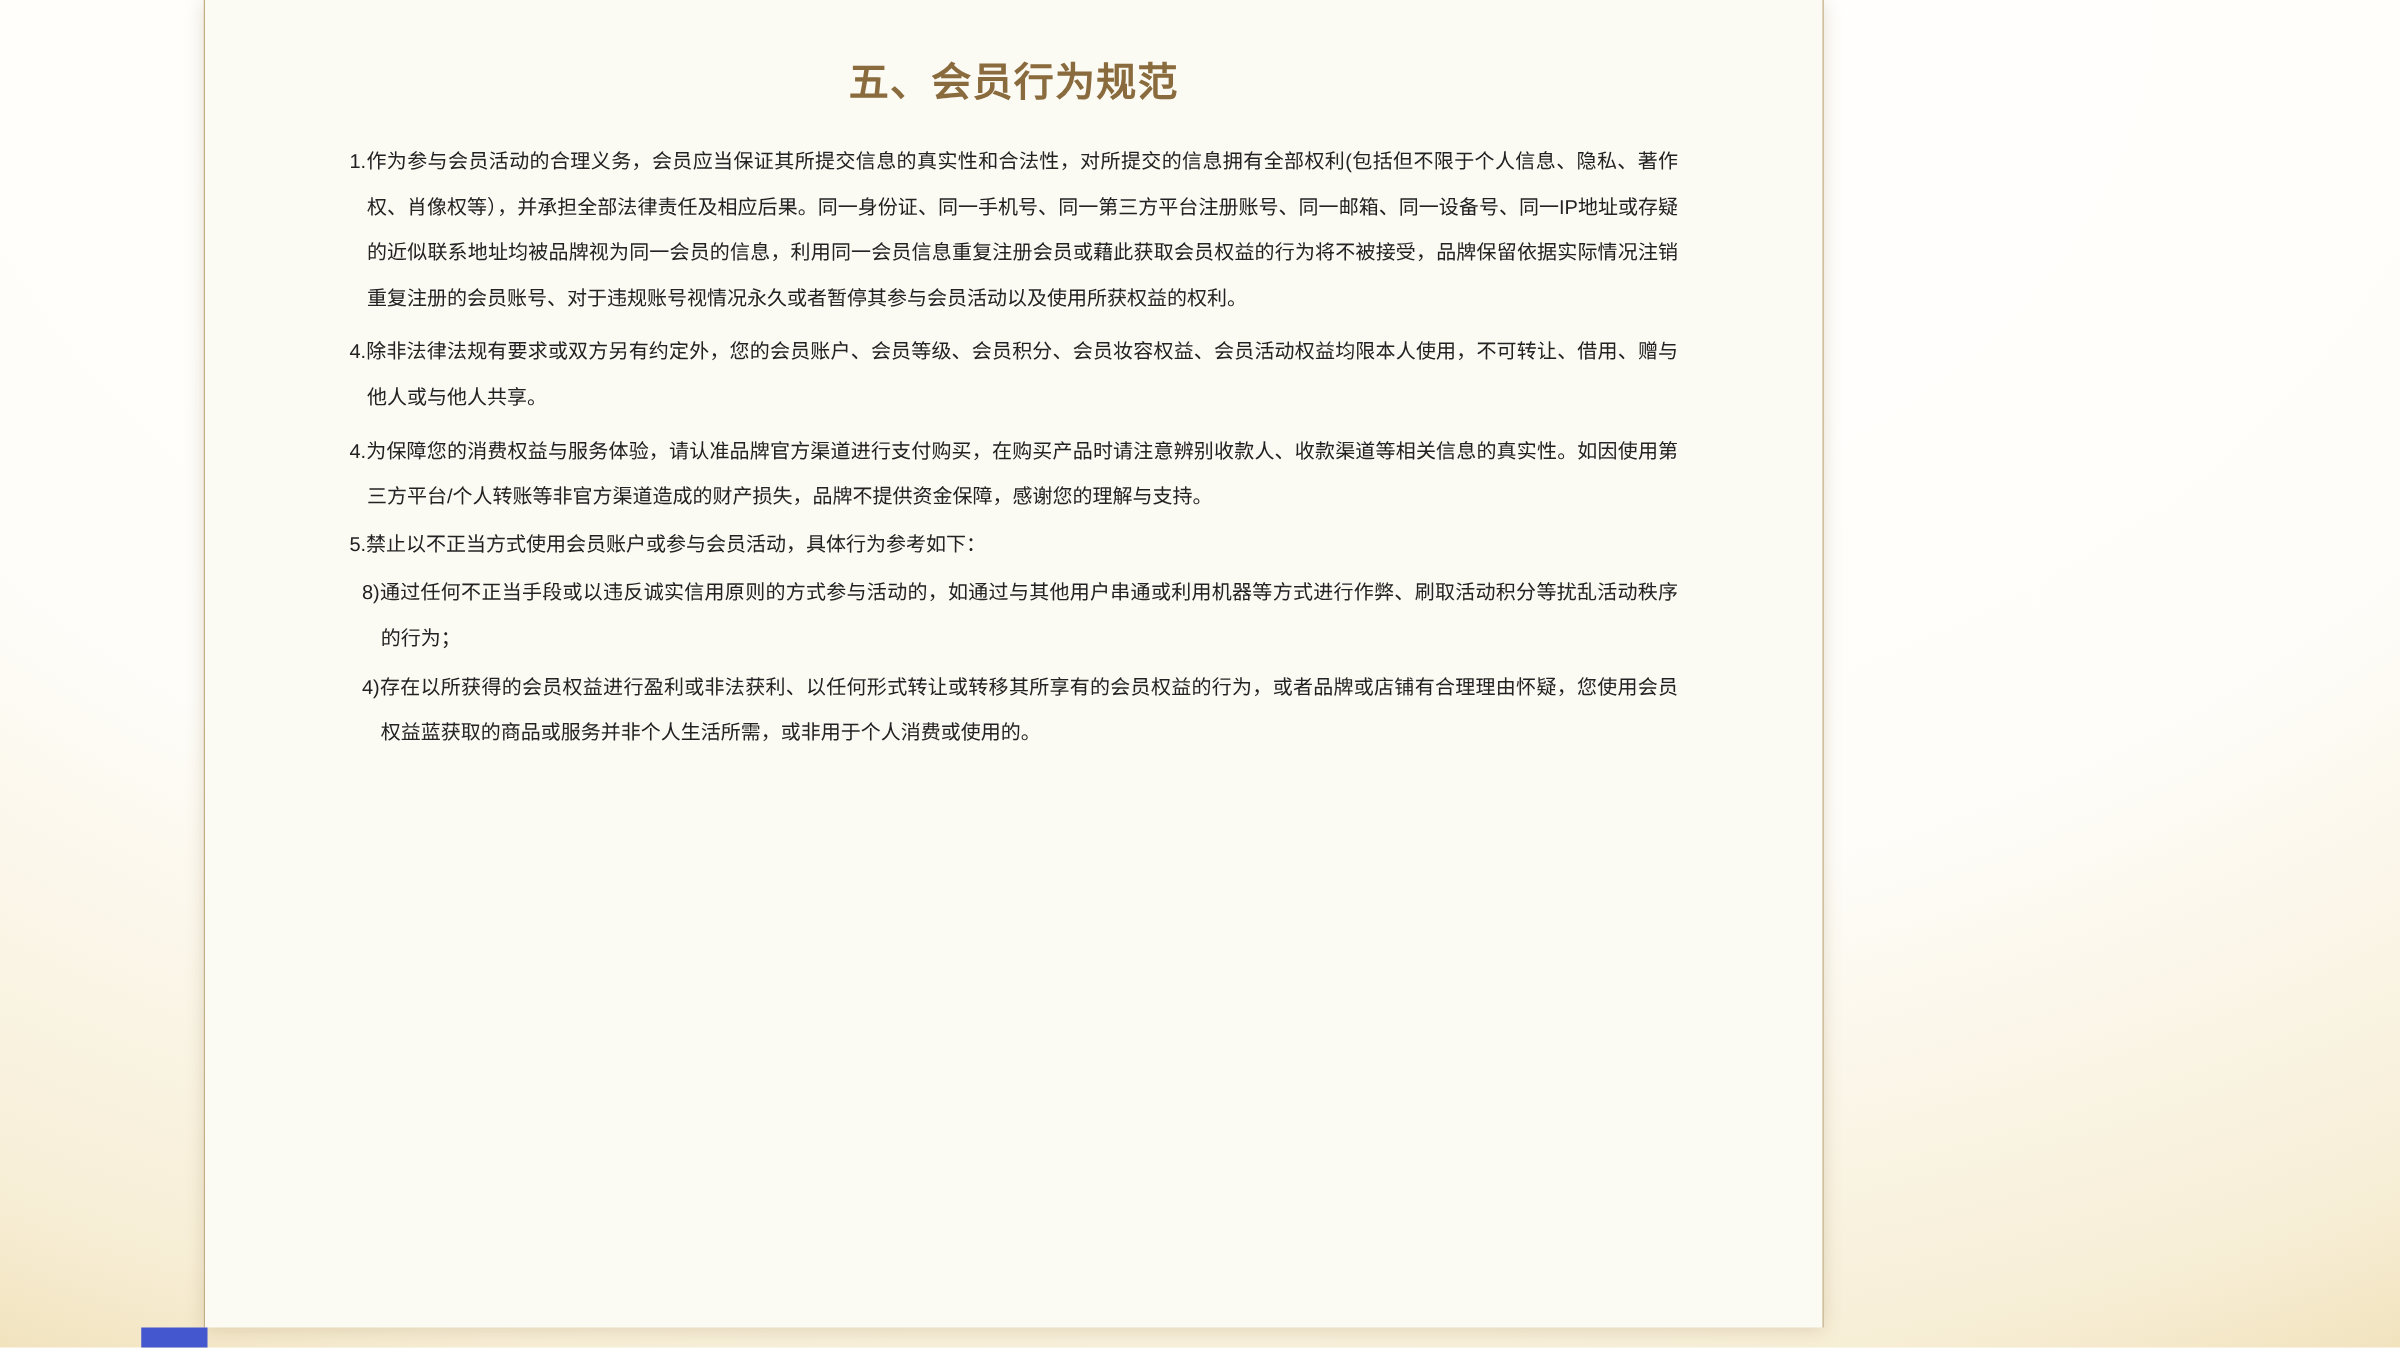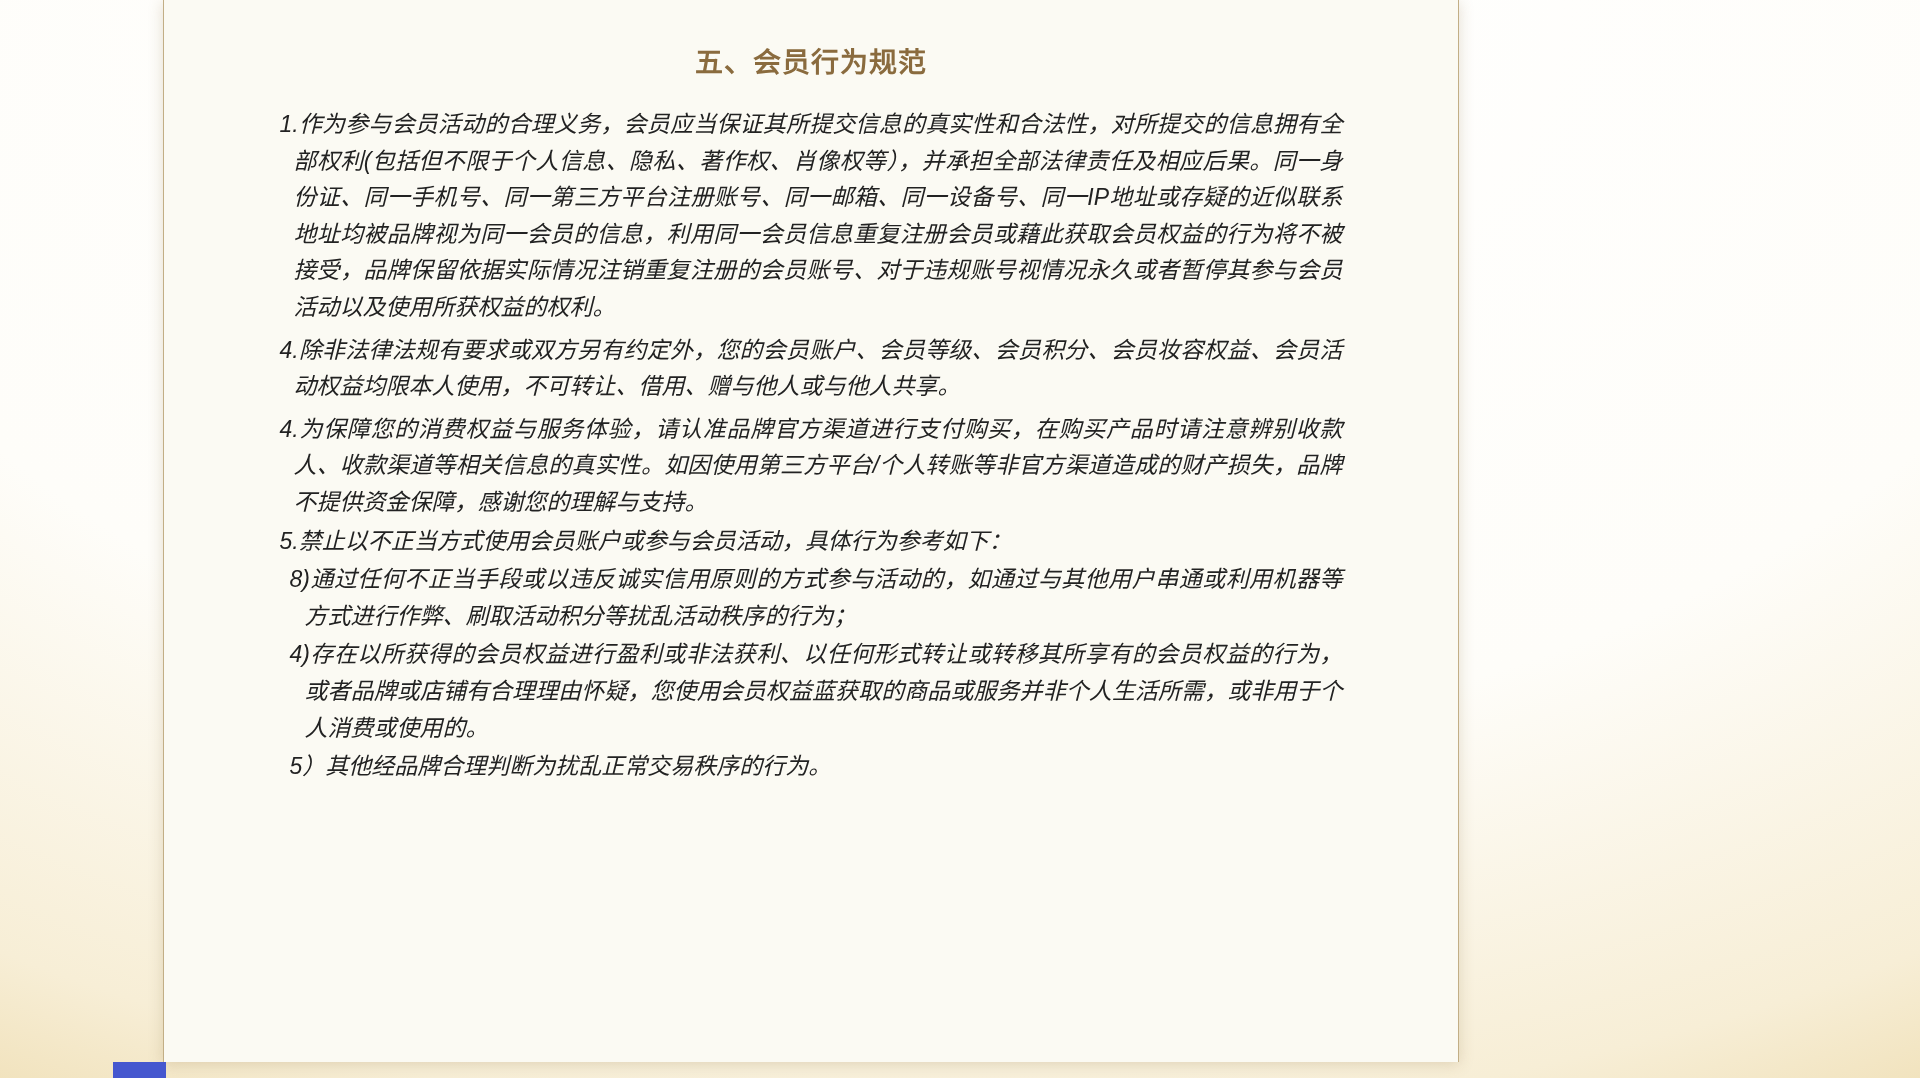--- a/index.html
+++ b/index.html
@@ -36,39 +36,38 @@
     height: 1062px;
     background: var(--card-bg, #fbfaf3);
     border-left: 1px solid var(--card-border, #c2ae85);
     border-right: 1px solid var(--card-border, #c2ae85);
     box-shadow: 0 2px 14px rgba(130, 100, 50, 0.22);
     padding: 40px 98px 0 98px;
   }
   .section-title {
     margin: 0 0 26px 0;
     text-align: center;
-    font-size: 28px;
+    font-size: 32px;
     font-weight: 600;
     letter-spacing: 1px;
     color: var(--title-color, #8a6b3e);
   }
   .rules {
     width: 1063px;
     margin: 0 auto;
   }
   .rule {
     margin: 0 0 6px 0;
-    font-size: 23px;
+    font-size: 16px;
     line-height: 36.6px;
     color: var(--body-text, #222222);
     text-align: justify;
     padding-left: 14px;
     text-indent: -14px;
     word-break: break-all;
-    font-style: italic;
   }
   .rule.tight { margin-bottom: 2px; }
   .rule.sub {
     margin-left: 10px;
     margin-bottom: 2px;
     padding-left: 15px;
     text-indent: -15px;
   }
   .bottom-blue-accent {
     position: absolute;
@@ -85,17 +84,16 @@
 <section class="terms-card">
   <h2 class="section-title">五、会员行为规范</h2>
 
   <div class="rules">
     <p class="rule">1.作为参与会员活动的合理义务，会员应当保证其所提交信息的真实性和合法性，对所提交的信息拥有全部权利(包括但不限于个人信息、隐私、著作权、肖像权等），并承担全部法律责任及相应后果。同一身份证、同一手机号、同一第三方平台注册账号、同一邮箱、同一设备号、同一IP地址或存疑的近似联系地址均被品牌视为同一会员的信息，利用同一会员信息重复注册会员或藉此获取会员权益的行为将不被接受，品牌保留依据实际情况注销重复注册的会员账号、对于违规账号视情况永久或者暂停其参与会员活动以及使用所获权益的权利。</p>
     <p class="rule">4.除非法律法规有要求或双方另有约定外，您的会员账户、会员等级、会员积分、会员妆容权益、会员活动权益均限本人使用，不可转让、借用、赠与他人或与他人共享。</p>
     <p class="rule tight">4.为保障您的消费权益与服务体验，请认准品牌官方渠道进行支付购买，在购买产品时请注意辨别收款人、收款渠道等相关信息的真实性。如因使用第三方平台/个人转账等非官方渠道造成的财产损失，品牌不提供资金保障，感谢您的理解与支持。</p>
     <p class="rule tight">5.禁止以不正当方式使用会员账户或参与会员活动，具体行为参考如下：</p>
     <p class="rule sub">8)通过任何不正当手段或以违反诚实信用原则的方式参与活动的，如通过与其他用户串通或利用机器等方式进行作弊、刷取活动积分等扰乱活动秩序的行为；</p>
     <p class="rule sub">4)存在以所获得的会员权益进行盈利或非法获利、以任何形式转让或转移其所享有的会员权益的行为，或者品牌或店铺有合理理由怀疑，您使用会员权益蓝获取的商品或服务并非个人生活所需，或非用于个人消费或使用的。</p>
-    <p class="rule sub">5）其他经品牌合理判断为扰乱正常交易秩序的行为。</p>
   </div>
 </section>
 
 <div class="bottom-blue-accent"></div>
 
 </body></html>

